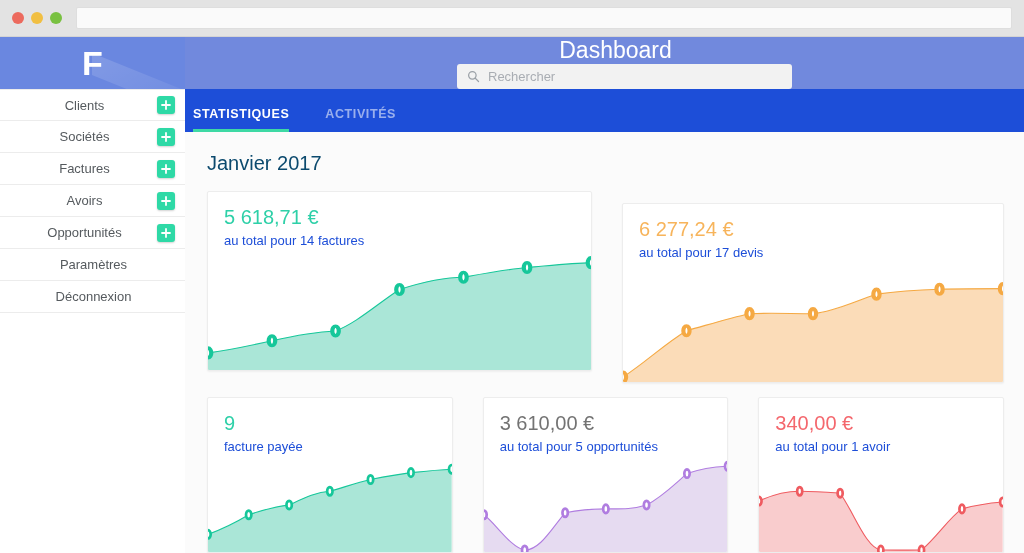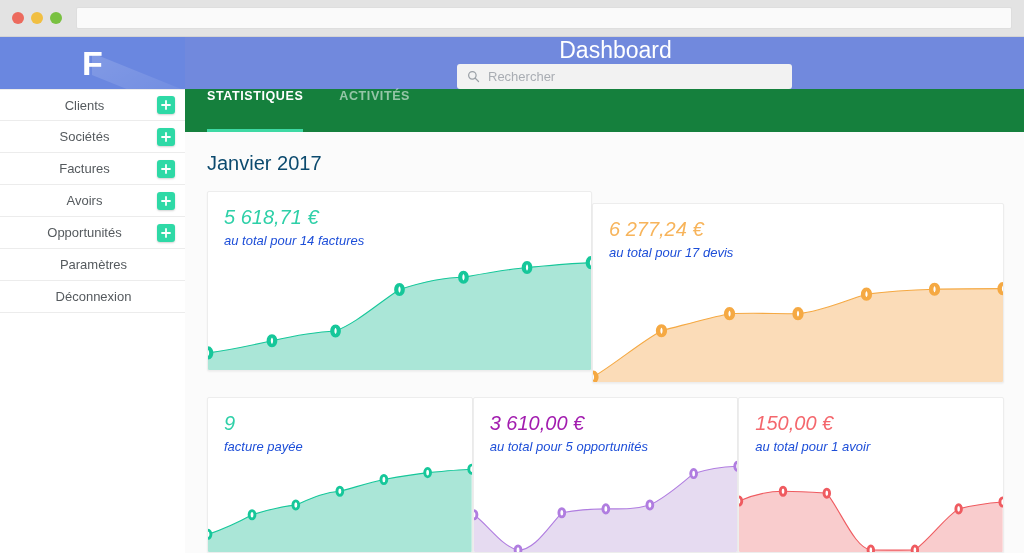--- a/index.html
+++ b/index.html
@@ -78,40 +78,40 @@
   }
   .search svg { flex:0 0 auto; margin-right:8px; }
   .search input {
     border:none; outline:none; background:transparent;
     font-family:"Liberation Sans", sans-serif;
     font-size:13px; color:#666; width:100%;
   }
   .search input::placeholder { color:#a9adb3; }
 
   .tabs {
-    height:43px; background:#15803d;
-    display:flex; padding-left:22px;
+    height:43px; background:#1d4ed8;
+    display:flex; align-items:flex-end; padding-left:8px;
   }
   .tab {
     position:relative; padding:0 4px 11px 0;
     margin-right:32px;
     font-size:12.5px; letter-spacing:0.6px; font-weight:bold;
     color:rgba(255,255,255,0.55);
   }
   .tab.active { color:#ffffff; }
   .tab.active::after {
     content:""; position:absolute; left:0; right:4px; bottom:0;
     height:3px; background:#3ed9a4;
   }
 
   
   .content { flex:1; padding:20px 20px 0 22px; overflow:hidden; }
   .month { font-size:20px; color:#0c4a6e; font-weight:normal; margin-bottom:16px; }
 
-  .row { display:flex; gap:0;font-style:italic; }
+  .row { display:flex; gap:30px; }
   .row + .row { margin-top:14px; }
   .card {
     background:#ffffff; border:1px solid #ededed; border-radius:2px;
     box-shadow:0 1px 2px rgba(0,0,0,0.05);
     display:flex; flex-direction:column; overflow:hidden;
   }
   .row1 .card { height:180px; }
   .row1 .card:nth-child(1) { flex:0 0 385px; }
   .row1 .card:nth-child(2) { flex:1;margin-top:12px; }
   .row2 .card { height:156px; flex:1; }
@@ -300,21 +300,21 @@
                   <ellipse cx="66.7" cy="10.4" rx="1.1" ry="1.7"></ellipse>
                   <ellipse cx="83.3" cy="7.6" rx="1.1" ry="1.7"></ellipse>
                   <ellipse cx="100" cy="6.2" rx="1.1" ry="1.7"></ellipse>
                 </g>
               </svg>
             </div>
           </div>
 
           <div class="card">
             <div class="card-head">
-              <div class="card-value" style="color:#a21caf">3 610,00 €</div>
+              <div class="card-value" style="color:#737373">3 610,00 €</div>
               <div class="card-sub">au total pour 5 opportunités</div>
             </div>
             <div class="card-chart">
               <svg viewBox="0 0 100 40" preserveAspectRatio="none">
                 <path d="M0,24.8 C5,28.6 11,38.2 16.7,39.2 C23,39.3 28,30.0 33.3,24.0 C39,22.8 44,22.4 50,22.4 C56,22.4 61,22.6 66.7,20.8 C73,17.6 78,12.5 83.3,8.0 C89,6.0 95,5.2 100,5.0 L100,40 L0,40 Z" fill="#e6dbf1"></path>
                 <path d="M0,24.8 C5,28.6 11,38.2 16.7,39.2 C23,39.3 28,30.0 33.3,24.0 C39,22.8 44,22.4 50,22.4 C56,22.4 61,22.6 66.7,20.8 C73,17.6 78,12.5 83.3,8.0 C89,6.0 95,5.2 100,5.0" fill="none" stroke="#b07de0" stroke-width="1.1" vector-effect="non-scaling-stroke"></path>
               </svg>
               <svg viewBox="0 0 100 40" preserveAspectRatio="none" style="overflow:visible">
                 <g fill="#ffffff" stroke="#b07de0" stroke-width="1.1" vector-effect="non-scaling-stroke">
                   <ellipse cx="0" cy="24.8" rx="1.1" ry="1.7"></ellipse>
@@ -324,21 +324,21 @@
                   <ellipse cx="66.7" cy="20.8" rx="1.1" ry="1.7"></ellipse>
                   <ellipse cx="83.3" cy="8.0" rx="1.1" ry="1.7"></ellipse>
                   <ellipse cx="100" cy="5.0" rx="1.1" ry="1.7"></ellipse>
                 </g>
               </svg>
             </div>
           </div>
 
           <div class="card">
             <div class="card-head">
-              <div class="card-value" style="color:#f4676d">150,00 €</div>
+              <div class="card-value" style="color:#f4676d">340,00 €</div>
               <div class="card-sub">au total pour 1 avoir</div>
             </div>
             <div class="card-chart">
               <svg viewBox="0 0 100 40" preserveAspectRatio="none">
                 <path d="M0,19.2 C6,16.4 11,15.2 16.7,15.2 C23,15.2 28,15.6 33.3,16.0 C39,24.0 44,38.4 50,39.2 C56,39.3 61,39.2 66.7,39.2 C73,34.0 78,26.0 83.3,22.4 C89,20.8 95,20.0 100,19.6 L100,40 L0,40 Z" fill="#f9cccd"></path>
                 <path d="M0,19.2 C6,16.4 11,15.2 16.7,15.2 C23,15.2 28,15.6 33.3,16.0 C39,24.0 44,38.4 50,39.2 C56,39.3 61,39.2 66.7,39.2 C73,34.0 78,26.0 83.3,22.4 C89,20.8 95,20.0 100,19.6" fill="none" stroke="#ef5b60" stroke-width="1.1" vector-effect="non-scaling-stroke"></path>
               </svg>
               <svg viewBox="0 0 100 40" preserveAspectRatio="none" style="overflow:visible">
                 <g fill="#ffffff" stroke="#ef5b60" stroke-width="1.1" vector-effect="non-scaling-stroke">
                   <ellipse cx="0" cy="19.2" rx="1.05" ry="1.7"></ellipse>

